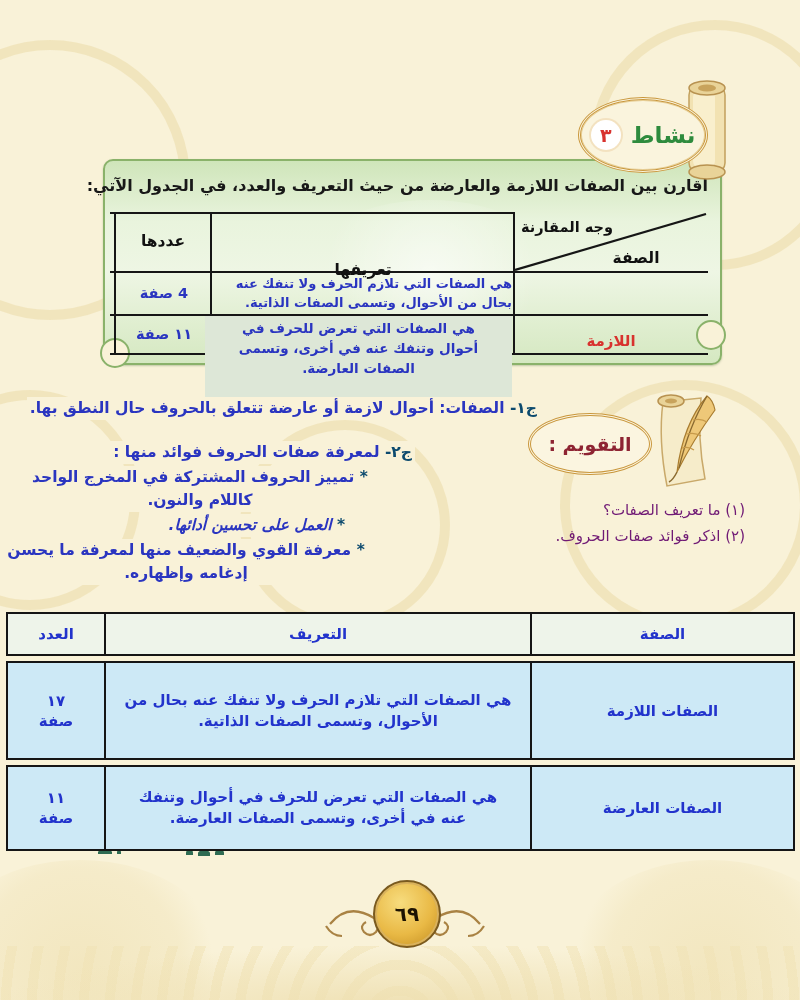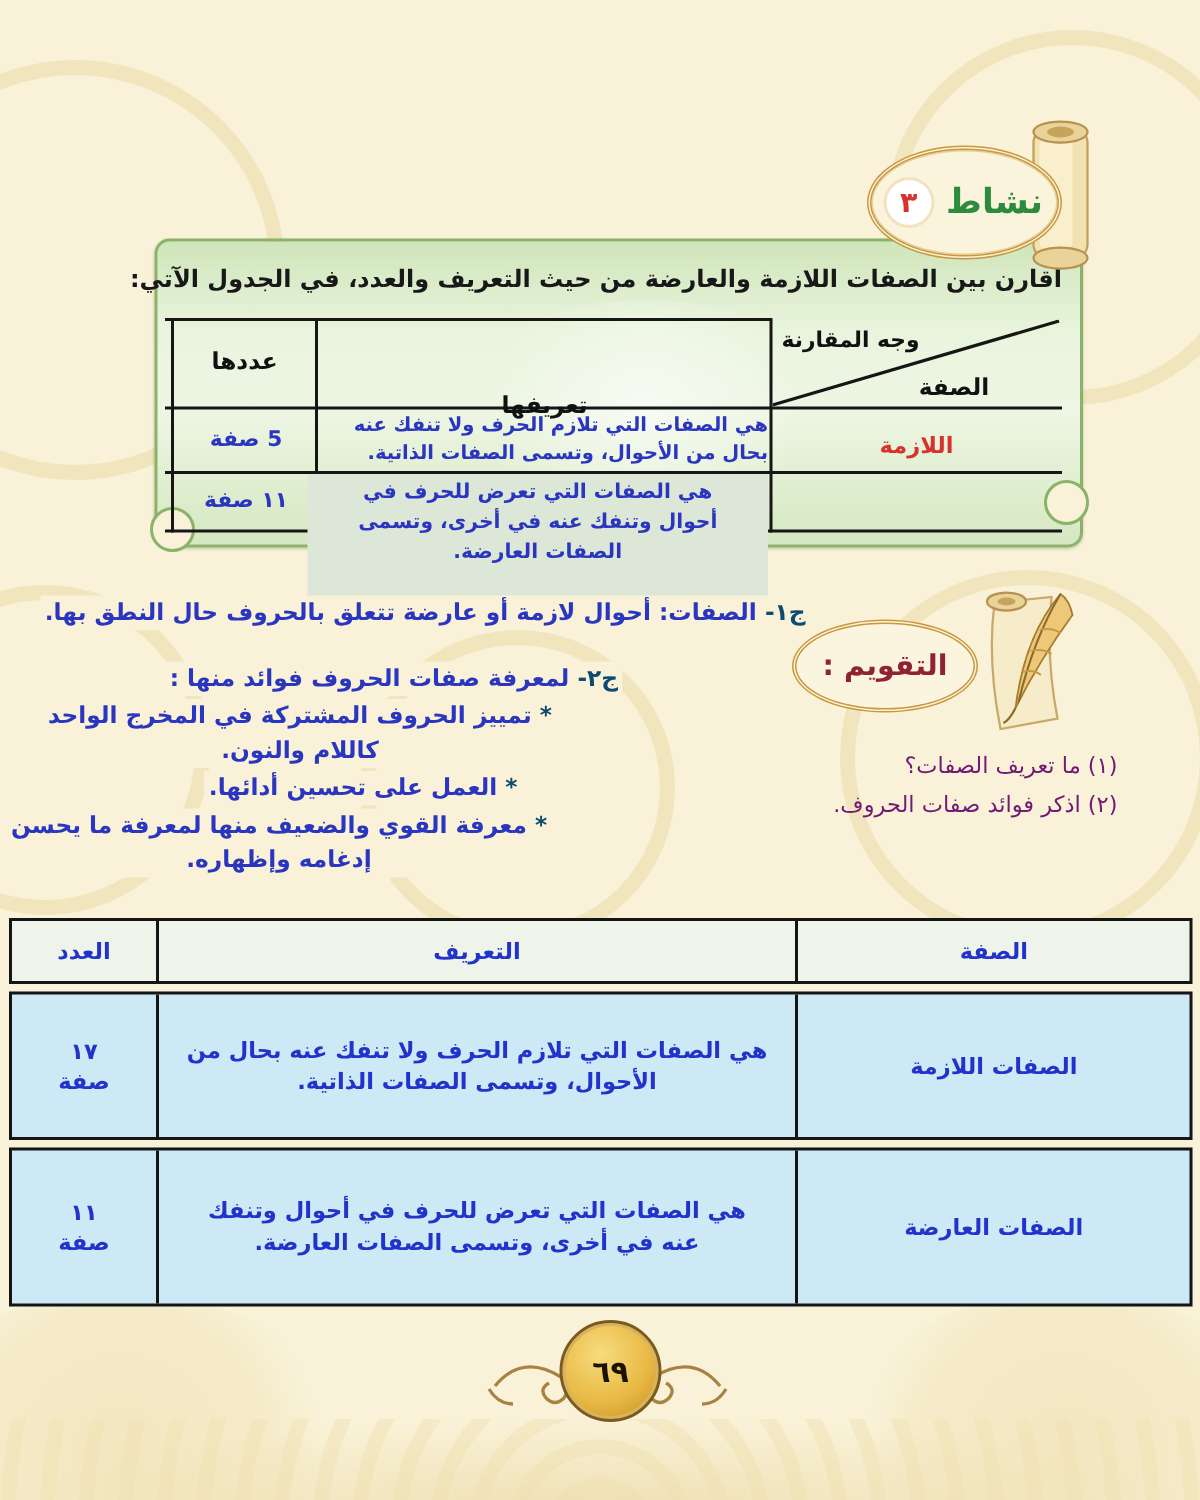--- a/index.html
+++ b/index.html
@@ -25,21 +25,21 @@
      border:2px solid #8ab26a;box-shadow:0 1px 2px rgba(90,120,70,.35);}
   .panel-glow{position:absolute;left:300px;top:200px;width:260px;height:150px;border-radius:50%;
      background:radial-gradient(circle,rgba(255,255,255,.55),transparent 70%);}
   .notch{position:absolute;width:26px;height:26px;border-radius:50%;background:#f9f2d8;border:2px solid #8ab26a;}
   .intro{position:absolute;left:112px;top:176px;width:596px;text-align:right;font-size:16px;font-weight:600;
      color:#181818;white-space:nowrap;}
   
   .hl{position:absolute;height:2px;background:#161616;}
   .vl{position:absolute;width:2px;background:#161616;}
   .tcell{position:absolute;text-align:center;color:#111;font-weight:bold;font-size:15.5px;}
-  .rowname{position:absolute;left:516px;width:190px;text-align:center;color:#d8322e;font-weight:bold;font-size:15px;}
+  .rowname{position:absolute;left:516px;width:190px;text-align:center;color:#d8322e;font-weight:bold;font-size:15px;margin-top:44px;}
   .deftxt{position:absolute;left:215px;width:297px;color:#2a35c0;font-weight:bold;font-size:13px;line-height:18.5px;text-align:right;}
   .cnt{position:absolute;left:119px;width:90px;text-align:center;color:#2a35c0;font-weight:bold;font-size:14.5px;}
   .overflow-box{position:absolute;left:205px;top:316px;width:307px;height:84px;background:#dde7d7;z-index:2;
      display:flex;align-items:flex-start;justify-content:center;}
   .overflow-box .inner{width:262px;margin-top:2px;color:#2a35c0;font-weight:bold;font-size:13.5px;line-height:20px;text-align:center;}
   
   .ans{position:absolute;z-index:4;color:#2a35c0;font-weight:bold;font-size:15.5px;line-height:23px;
      background:#f9f2d8;padding:0 3px;}
   .ans .lbl,.ans .mark{color:#0c4a6e;}
   
@@ -51,21 +51,21 @@
   
   .stable{position:absolute;left:6px;top:612px;width:789px;z-index:2;}
   .srow{display:flex;border:2px solid #151515;margin-bottom:5px;box-sizing:border-box;}
   .srow>div{display:flex;align-items:center;justify-content:center;box-sizing:border-box;
      color:#2233cc;font-weight:bold;font-size:15px;text-align:center;}
   .c-attr{width:263px;border-left:2px solid #151515;}
   .c-def{width:426px;border-left:2px solid #151515;padding:4px 18px;line-height:21px;}
   .c-cnt{flex:1;flex-direction:column;line-height:20px;}
   .shead{height:44px;background:#eef4ea;}
   .sbody1{height:99px;background:#cde9f6;}
-  .sbody2{height:106px;background:#cde9f6;}
+  .sbody2{height:86px;background:#cde9f6;}
   
   .dots{position:absolute;left:98px;top:850px;display:flex;gap:5px;align-items:flex-start;}
   .dots i{display:block;background:#2e6b52;border-radius:50% 50% 0 0;}
   .medallion{position:absolute;left:373px;top:880px;width:64px;height:64px;border-radius:50%;z-index:2;
      background:radial-gradient(circle at 40% 32%,#f7dc7e,#e9b945 55%,#c08a1e 100%);
      border:2px solid #7a5a1f;box-shadow:0 0 0 2px #d9b25e inset;
      display:flex;align-items:center;justify-content:center;color:#1c1202;font-weight:bold;font-size:20px;}
   svg{display:block;}
 </style>
 </head>
@@ -121,21 +121,21 @@
       </svg>
   </div>
 
   <div class="tcell" style="left:512px;top:219px;width:110px;font-size:14.5px;">وجه المقارنة</div>
   <div class="tcell" style="left:586px;top:249px;width:100px;">الصفة</div>
   <div class="tcell" style="left:214px;top:240px;width:298px;margin-top:21px;">تعريفها</div>
   <div class="tcell" style="left:118px;top:232px;width:90px;">عددها</div>
 
   <div class="rowname" style="top:288px;">اللازمة</div>
   <div class="deftxt" style="top:275px;">هي الصفات التي تلازم الحرف ولا تنفك عنه بحال من الأحوال، وتسمى الصفات الذاتية.</div>
-  <div class="cnt" style="top:285px;">5 صفة</div>
+  <div class="cnt" style="top:285px;">4 صفة</div>
 
   <div class="overflow-box">
     <div class="inner">هي الصفات التي تعرض للحرف في أحوال وتنفك عنه في أخرى، وتسمى الصفات العارضة.</div>
   </div>
   <div class="cnt" style="top:326px;">١١ صفة</div>
 
   <div class="questions">
     <div>(١) ما تعريف الصفات؟</div>
     <div>(٢) اذكر فوائد صفات الحروف.</div>
   </div>
@@ -145,21 +145,21 @@
     <span>الصفات: أحوال لازمة أو عارضة تتعلق بالحروف حال النطق بها.</span>
   </div>
   <div class="ans" style="right:385px;top:441px;white-space:nowrap;">
     <span class="lbl">ج٢-</span>
     <span>لمعرفة صفات الحروف فوائد منها :</span>
   </div>
   <div class="ans" style="right:408px;top:466px;width:378px;text-align:center;">
     <span class="mark">*</span>
     <span>تمييز الحروف المشتركة في المخرج الواحد كاللام والنون.</span>
   </div>
-  <div class="ans" style="right:452px;top:514px;white-space:nowrap;">
+  <div class="ans" style="right:452px;top:514px;white-space:nowrap;font-style:italic;">
     <span class="mark">*</span>
     <span>العمل على تحسين أدائها.</span>
   </div>
   <div class="ans" style="right:430px;top:539px;width:362px;text-align:center;">
     <span class="mark">*</span>
     <span>معرفة القوي والضعيف منها لمعرفة ما يحسن إدغامه وإظهاره.</span>
   </div>
 
   <div class="abs" style="left:633px;top:390px;z-index:2;">
     <svg width="95" height="102" viewBox="0 0 95 102">

